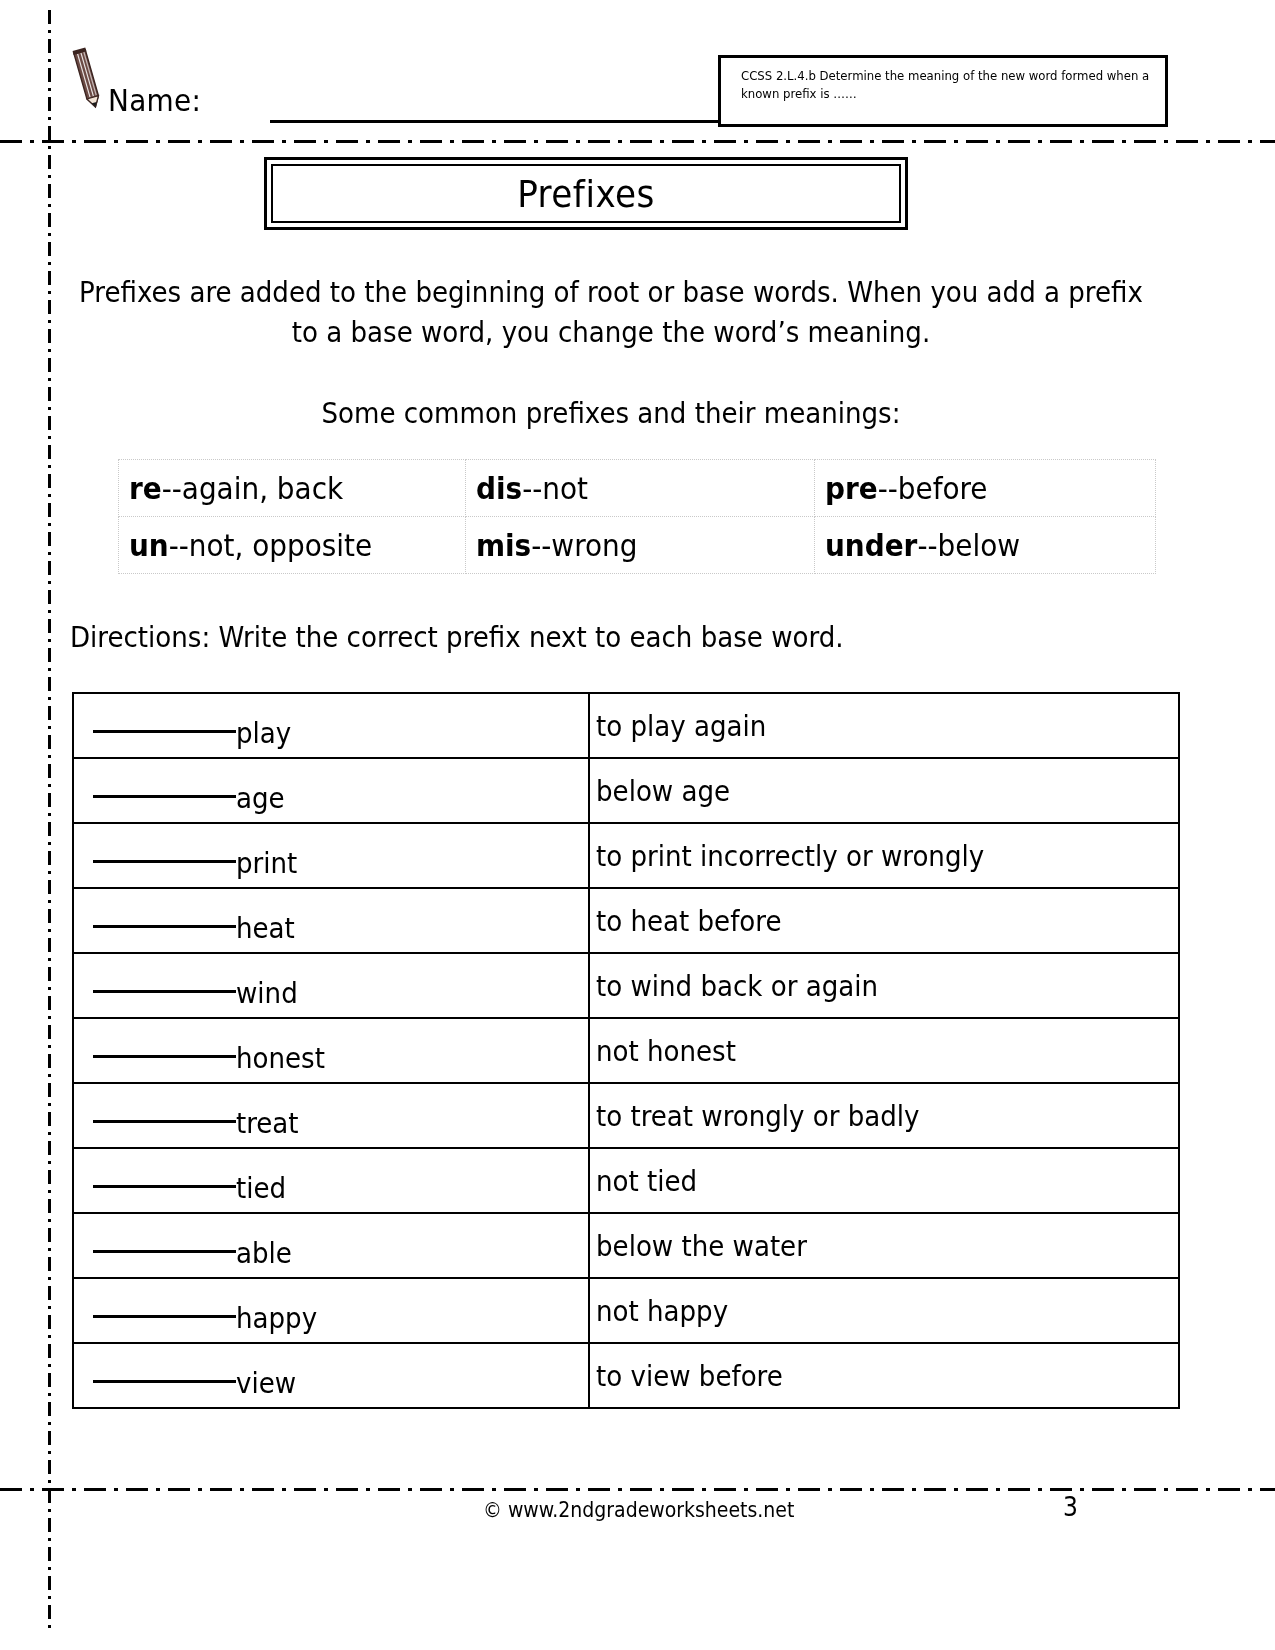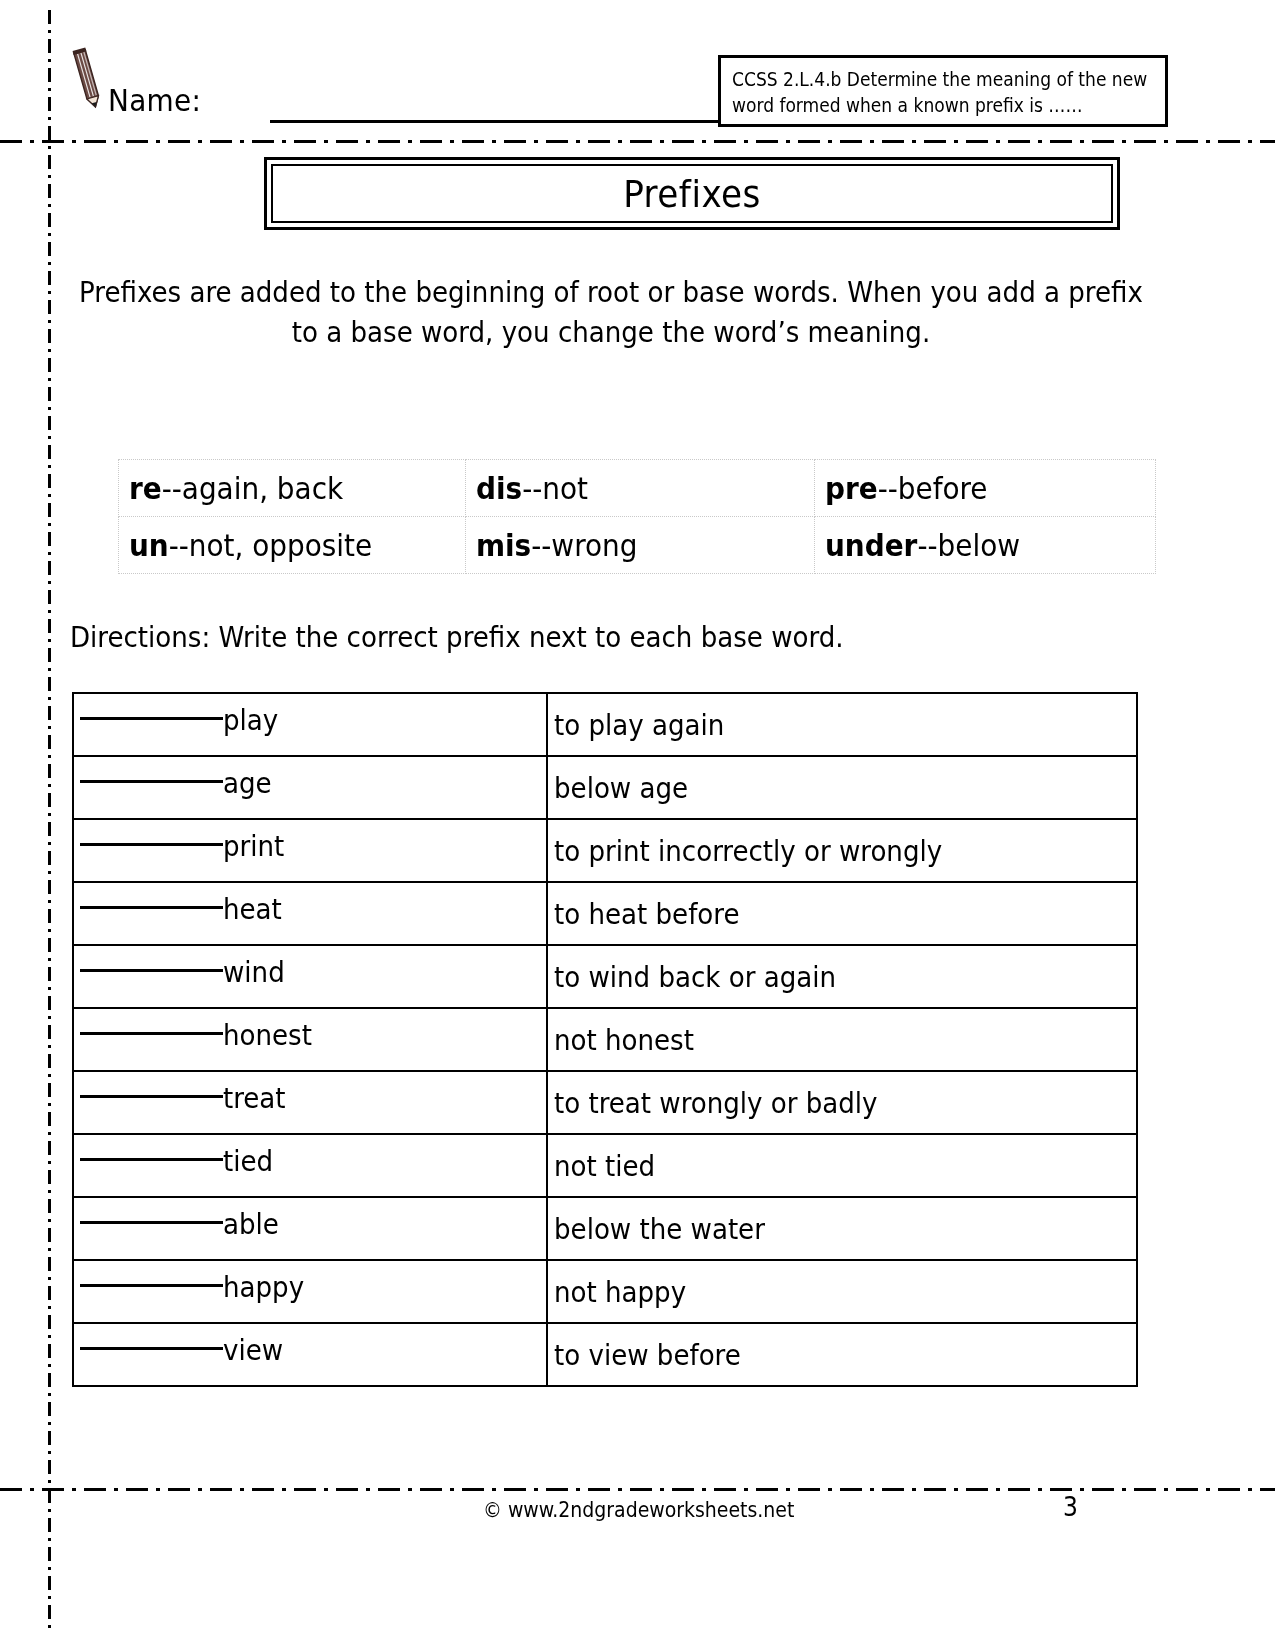--- a/index.html
+++ b/index.html
@@ -81,32 +81,32 @@
 
   
   .ccss-box {
     position: absolute;
     left: 718px;
     top: 55px;
     width: 450px;
     height: 72px;
     border: 3px solid #000;
     box-sizing: border-box;
-    padding: 9px 11px 0 11px;
-    font-size: 19px;
+    padding: 9px 11px 0 20px;
+    font-size: 13px;
     line-height: 1.35;
     background: #fff;
   }
 
   
   .title-box-outer {
     position: absolute;
     left: 264px;
     top: 157px;
-    width: 856px;
+    width: 644px;
     height: 73px;
     border: 3px solid #000;
     box-sizing: border-box;
     background: #fff;
   }
   .title-box-inner {
     position: absolute;
     left: 4px;
     top: 4px;
     right: 4px;
@@ -183,21 +183,21 @@
     table-layout: fixed;
   }
   .word-table td {
     border: 2px solid #000;
     height: 63px;
     box-sizing: border-box;
     vertical-align: middle;
     font-size: 29px;
     padding: 0;
   }
-  .word-table td.col-word { width: 474px; padding: 4px; }
+  .word-table td.col-word { width: 516px; padding: 17px; }
   .word-table td.col-def  { width: 590px; padding-left: 6px; }
 
   .blank-cell {
     display: flex;
     align-items: baseline;
     height: 100%;
     padding-left: 2px;
   }
   .blank-line {
     display: inline-block;
@@ -258,20 +258,21 @@
   <div class="ccss-box">CCSS 2.L.4.b Determine the meaning of the new word formed when a known prefix is ……</div>
 
   <div class="title-box-outer">
     <div class="title-box-inner">
       <span class="title-text">Prefixes</span>
     </div>
   </div>
 
   <div class="intro">Prefixes are added to the beginning of root or base words.  When you add a prefix to a base word, you change the word’s meaning.</div>
 
+  <div class="subhead">Some common prefixes and their meanings:</div>
 
   <table class="prefix-grid">
     <tbody>
       <tr>
         <td class="c1"><span class="pfx">re</span><span>--again, back</span></td>
         <td class="c2"><span class="pfx">dis</span><span>--not</span></td>
         <td class="c3"><span class="pfx">pre</span><span>--before</span></td>
       </tr>
       <tr>
         <td class="c1"><span class="pfx">un</span><span>--not, opposite</span></td>

